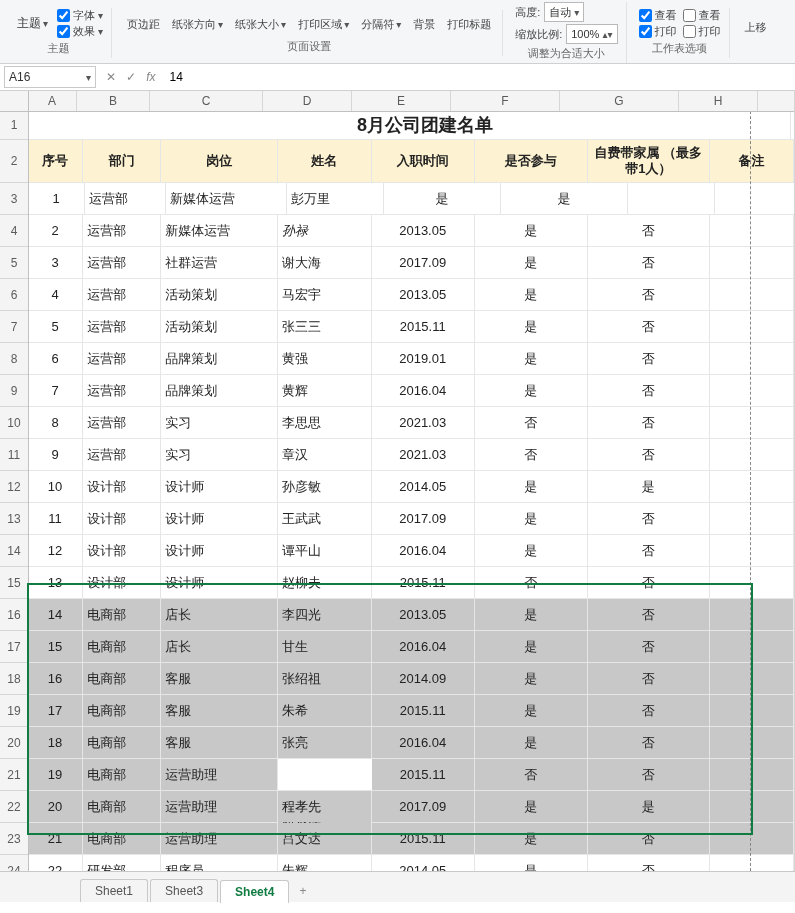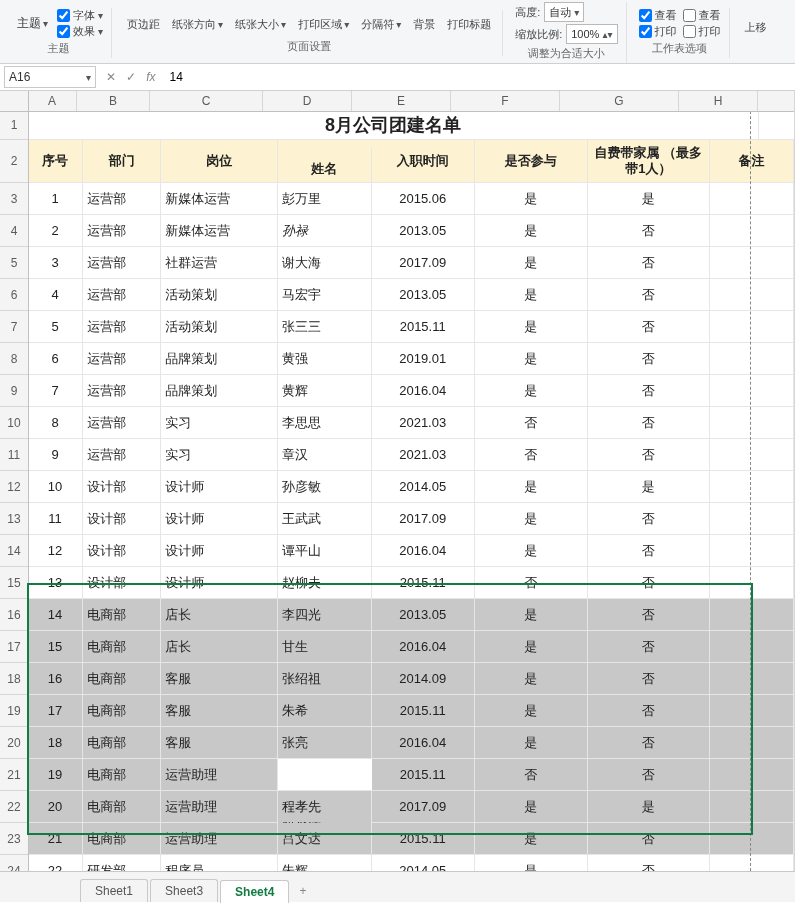--- a/index.html
+++ b/index.html
@@ -402,39 +402,38 @@
       <div class="rh" style="height: 31px;">18</div>
       <div class="rh" style="height: 31px;">19</div>
       <div class="rh" style="height: 31px;">20</div>
       <div class="rh" style="height: 31px;">21</div>
       <div class="rh" style="height: 31px;">22</div>
       <div class="rh" style="height: 31px;">23</div>
       <div class="rh" style="height: 31px;">24</div>
     </div>
   <div class="cells" id="cells">
       <div class="row " style="height: 28px;">
-        <div class="cell title-row" style="width: 722px; height: 100%;">8月公司团建名单</div>
+        <div class="cell title-row" style="width: 722px; height: 100%; margin-left: 32px;">8月公司团建名单</div>
       </div>
       <div class="row header-row" style="height: 42px;">
         <div class="cell cA " style="width: 48px; height: 100%;">序号</div>
         <div class="cell cB " style="width: 72px; height: 100%;">部门</div>
         <div class="cell cC " style="width: 112px; height: 100%;">岗位</div>
-        <div class="cell cD " style="width: 88px; height: 100%; margin-top: 8px;">姓名</div>
+        <div class="cell cD " style="width: 88px; height: 100%;">姓名</div>
         <div class="cell cE " style="width: 98px; height: 100%;">入职时间</div>
         <div class="cell cF " style="width: 108px; height: 100%;">是否参与</div>
         <div class="cell cG " style="width: 118px; height: 100%;">自费带家属
 （最多带1人）</div>
         <div class="cell cH " style="width: 78px; height: 100%;">备注</div>
       </div>
       <div class="row " style="height: 31px;">
         <div class="cell cA ac" style="width: 48px; height: 100%;">1</div>
         <div class="cell cB " style="width: 72px; height: 100%;">运营部</div>
         <div class="cell cC " style="width: 112px; height: 100%;">新媒体运营</div>
         <div class="cell cD " style="width: 88px; height: 100%;">彭万里</div>
-        <div class="cell cE ac" style="width: 98px; height: 100%;">2015.06</div>
         <div class="cell cF ac" style="width: 108px; height: 100%;">是</div>
         <div class="cell cG ac" style="width: 118px; height: 100%;">是</div>
         <div class="cell cH " style="width: 78px; height: 100%;"></div>
       </div>
       <div class="row " style="height: 31px;">
         <div class="cell cA ac" style="width: 48px; height: 100%;">2</div>
         <div class="cell cB " style="width: 72px; height: 100%;">运营部</div>
         <div class="cell cC " style="width: 112px; height: 100%;">新媒体运营</div>
         <div class="cell cD " style="width: 88px; height: 100%; font-style: italic;">孙禄</div>
         <div class="cell cE ac" style="width: 98px; height: 100%;">2013.05</div>

